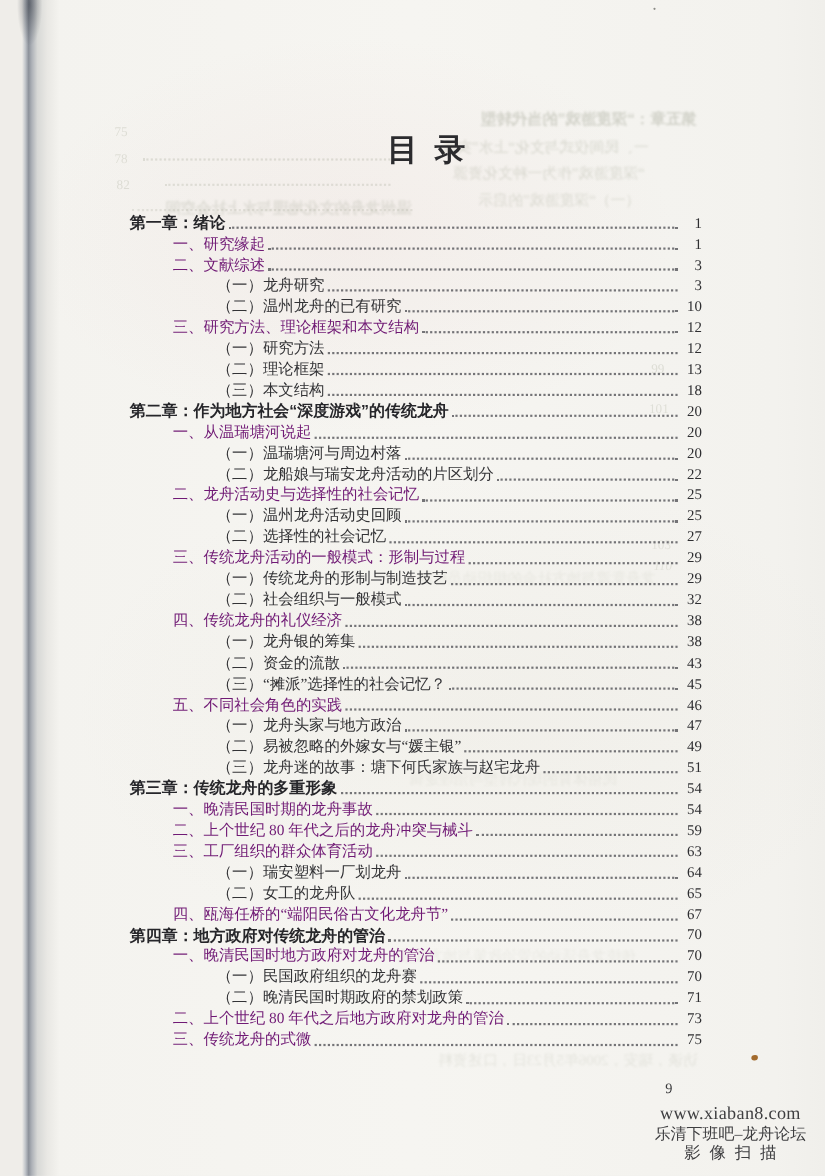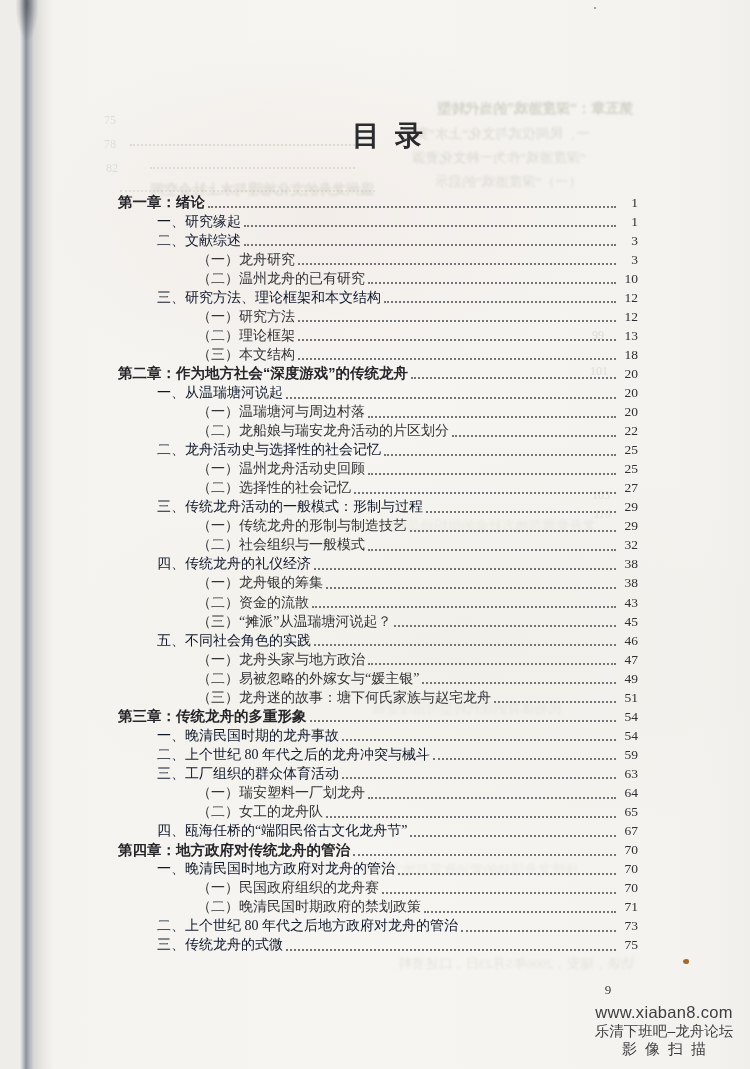--- a/index.html
+++ b/index.html
@@ -28,31 +28,31 @@
     position:absolute;left:352px;top:117px;
     font:700 28px "Liberation Sans",sans-serif;
     letter-spacing:15px;color:#2b2b2e;white-space:nowrap;
   }
   .toc{position:absolute;left:118px;top:193px;width:520px;}
   .toc-row{display:flex;height:19.06px;align-items:center;}
   .toc-row.lv1{padding-left:39px;}
   .toc-row.lv2{padding-left:79px;}
   .toc-label{white-space:nowrap;color:#2c2c2f;}
   .toc-row.lv0 .toc-label{font:700 14.5px "Liberation Sans",sans-serif;color:#26262a;}
-  .toc-row.lv1 .toc-label{font:400 14px "Liberation Serif",serif;color:#0f172a;}
+  .toc-row.lv1 .toc-label{font:400 14px "Liberation Serif",serif;color:#701a75;}
   .toc-row.lv2 .toc-label{font:400 14px "Liberation Serif",serif;color:#333336;}
   .toc-dots{flex:1;border-bottom:2px dotted #55555a;margin:0 3px 4px 3px;height:1px;align-self:flex-end;opacity:.8;}
   .toc-page{font:400 13.5px "Liberation Serif",serif;color:#2e2e31;min-width:19px;text-align:right;white-space:nowrap;}
   .folio{
     position:absolute;left:596px;top:982px;width:24px;text-align:center;
     font:400 13px "Liberation Serif",serif;color:#3a3a3c;
   }
   .watermark{
     position:absolute;left:589px;top:1003px;width:150px;text-align:center;
-    color:#3e3e40;font-family:Liberation Sans, sans-serif;line-height:18.5px;
+    color:#3e3e40;font-family:Liberation Serif, serif;line-height:18.5px;
   }
   .wm1{font-size:16.5px;letter-spacing:.3px;}
   .wm2{font-size:14.5px;}
   .wm3{font-size:15px;letter-spacing:8px;padding-left:8px;}
   .speck{
     position:absolute;left:683px;top:959px;width:6px;height:5px;
     background:#a26a2c;border-radius:60% 40% 55% 45%;
   }
   .dot-top{position:absolute;left:594px;top:7px;width:2px;height:2px;background:#8a8a86;border-radius:50%;}
   
@@ -203,21 +203,21 @@
       <span class="toc-label">（一）龙舟银的筹集</span>
       <span class="toc-dots"></span>
       <span class="toc-page">38</span>
     </div>
     <div class="toc-row lv2">
       <span class="toc-label">（二）资金的流散</span>
       <span class="toc-dots"></span>
       <span class="toc-page">43</span>
     </div>
     <div class="toc-row lv2">
-      <span class="toc-label">（三）“摊派”从温瑞塘河说起？</span>
+      <span class="toc-label">（三）“摊派”选择性的社会记忆？</span>
       <span class="toc-dots"></span>
       <span class="toc-page">45</span>
     </div>
     <div class="toc-row lv1">
       <span class="toc-label">五、不同社会角色的实践</span>
       <span class="toc-dots"></span>
       <span class="toc-page">46</span>
     </div>
     <div class="toc-row lv2">
       <span class="toc-label">（一）龙舟头家与地方政治</span>

